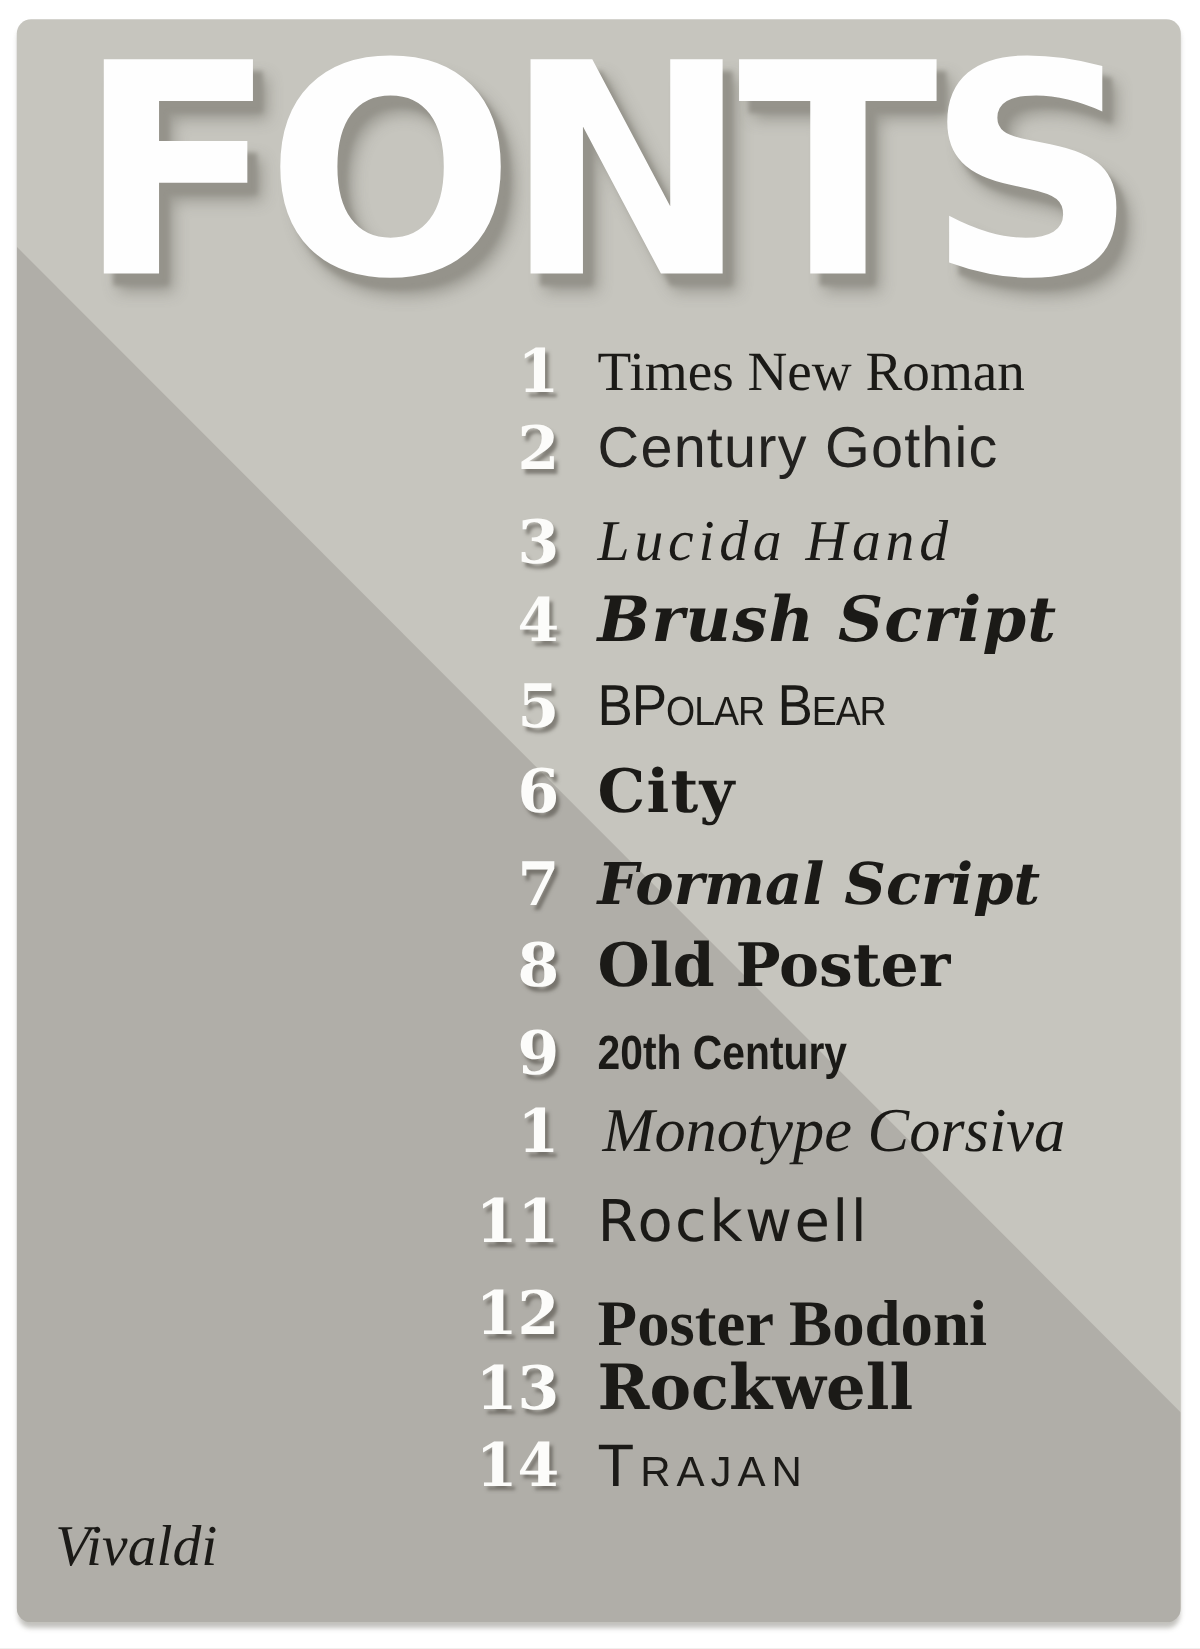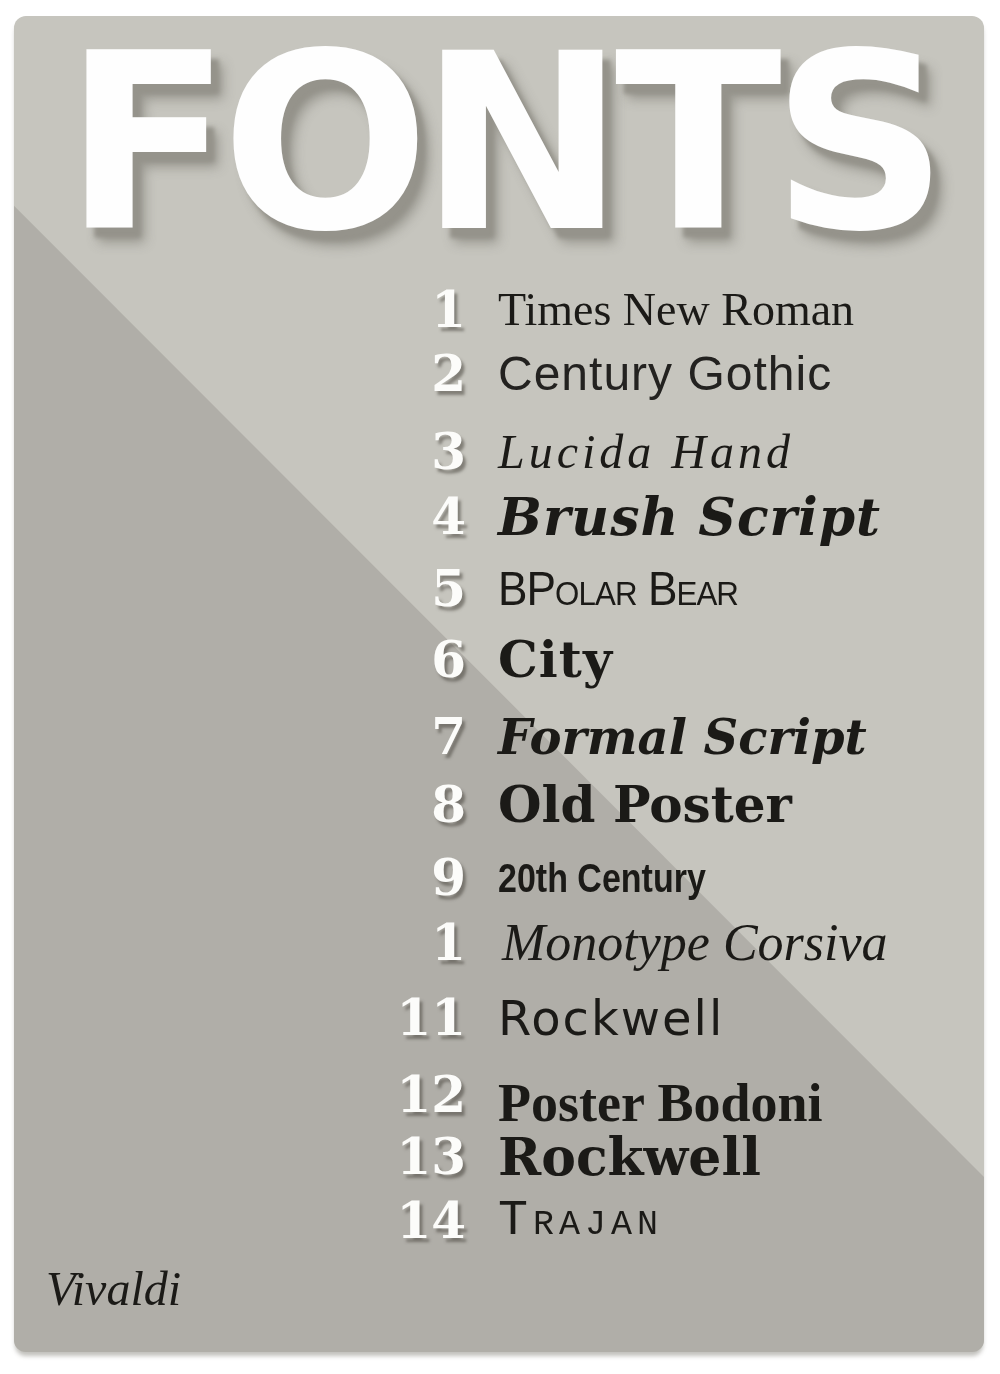--- a/index.html
+++ b/index.html
@@ -62,21 +62,21 @@
   .f4{font-family:"DejaVu Serif",serif;font-style:italic;font-weight:bold;font-size:52px;letter-spacing:1px;}
   .f5{font-family:"Liberation Sans",sans-serif;font-variant:small-caps;font-size:48px;letter-spacing:-1px;display:inline-block;transform:scaleX(0.92);transform-origin:left center;}
   .f6{font-family:"DejaVu Serif",serif;font-weight:bold;font-size:50px;letter-spacing:1px;}
   .f7{font-family:"DejaVu Serif",serif;font-style:italic;font-weight:bold;font-size:48px;}
   .f8{font-family:"DejaVu Serif",serif;font-weight:bold;font-size:50px;}
   .f9{font-family:"Liberation Sans",sans-serif;font-weight:bold;font-size:40px;display:inline-block;transform:scaleX(0.85);transform-origin:left center;}
   .f10{font-family:"Liberation Serif",serif;font-style:italic;font-size:52px;margin-left:36px;}
   .f11{font-family:"DejaVu Sans",sans-serif;font-size:48px;letter-spacing:2px;}
   .f12{font-family:"Liberation Serif",serif;font-weight:bold;font-size:54px;margin-top:16px;}
   .f13{font-family:"DejaVu Serif",serif;font-weight:bold;font-size:52px;text-align:center;}
-  .f14{font-family:Liberation Mono, monospace;font-variant:small-caps;font-size:50px;letter-spacing:5px;}
+  .f14{font-family:Liberation Sans, sans-serif;font-variant:small-caps;font-size:50px;letter-spacing:5px;}
   .f15{font-family:"Liberation Serif",serif;font-style:italic;font-size:48px;}
 </style>
 </head>
 <body>
 
 <div class="card">
   <div class="shade"></div>
 
   <h1 class="title">FONTS</h1>
 

